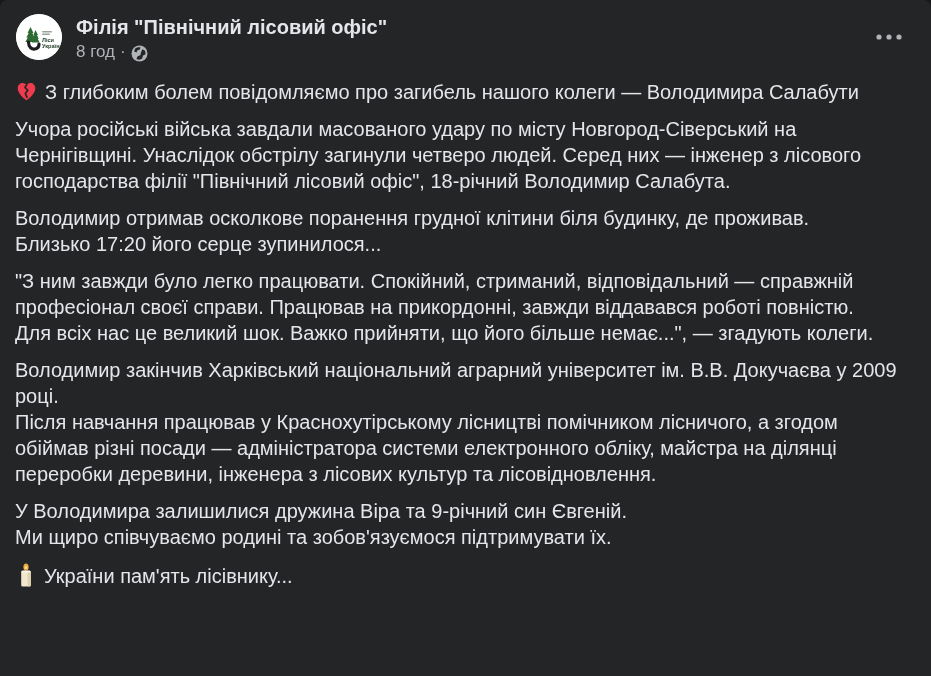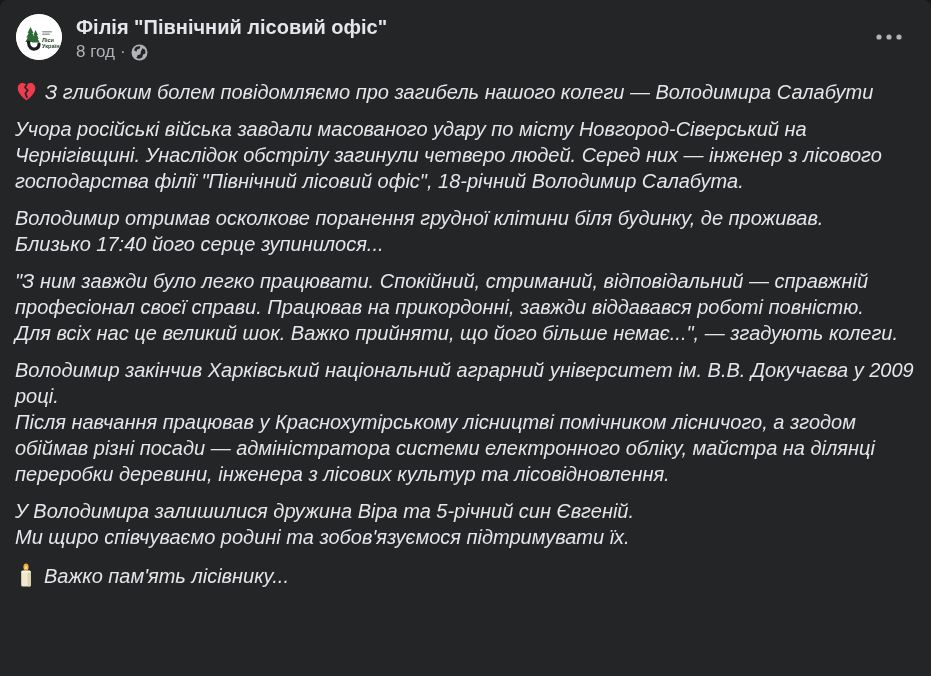--- a/index.html
+++ b/index.html
@@ -23,40 +23,39 @@
     background:#ffffff;flex:0 0 auto;
     display:flex;align-items:center;justify-content:center;
     cursor:pointer;overflow:hidden;
   }
   .header-info{margin-left:14px;padding-top:1px;}
   .page-name{
     font-size:20px;font-weight:700;color:#e4e6eb;
     line-height:24px;cursor:pointer;
   }
   .meta{
-    margin-top:3px;display:flex;align-items:center;
+    margin-top:3px;display:flex;align-items:flex-end;
     font-size:17px;color:#b0b3b8;line-height:20px;
   }
   .meta .ts{cursor:pointer;}
   .meta .dot{margin:0 5px;}
   .meta .globe{display:inline-flex;align-items:center;}
   .more-btn{
     position:absolute;top:19px;right:24px;
     width:36px;height:36px;border-radius:50%;
     display:flex;align-items:center;justify-content:center;
     cursor:pointer;
   }
   .body{padding:0 15px;}
   .body p{
     margin:11px 0;
     font-size:20px;line-height:26px;
     color:#e4e6eb;
     white-space:pre-line;
     overflow-wrap:break-word;
-    font-style:italic;
   }
   .body p:first-child{margin-top:17px;}
   .emoji{
     display:inline-block;vertical-align:-4px;margin-right:7px;
     line-height:0;
   }
 </style>
 </head>
 <body>
 
@@ -111,36 +110,36 @@
   <div class="body">
 
     <p><span class="emoji"><svg width="23" height="23" viewBox="0 0 24 24">
             <path d="M12 21.2 C12 21.2 2.8 15.2 2.8 8.6 C2.8 5.1 5.3 3 7.9 3 C9.9 3 11.3 4.1 12 5.3 C12.7 4.1 14.1 3 16.1 3 C18.7 3 21.2 5.1 21.2 8.6 C21.2 15.2 12 21.2 12 21.2 Z" fill="#ee3b4e"></path>
             <path d="M12.6 4.4 L10.4 7.8 L13.4 10.8 L10.8 14.2 L12.8 18.6" fill="none" stroke="#242526" stroke-width="1.7" stroke-linejoin="round"></path>
           </svg></span><span>З глибоким болем повідомляємо про загибель нашого колеги — Володимира Салабути</span></p>
 
     <p><span>Учора російські війська завдали масованого удару по місту Новгород-Сіверський на Чернігівщині. Унаслідок обстрілу загинули четверо людей. Серед них — інженер з лісового господарства філії "Північний лісовий офіс", 18-річний Володимир Салабута.</span></p>
 
     <p><span>Володимир отримав осколкове поранення грудної клітини біля будинку, де проживав.
-Близько 17:40 його серце зупинилося...</span></p>
+Близько 17:20 його серце зупинилося...</span></p>
 
 
     <p><span>"З ним завжди було легко працювати. Спокійний, стриманий, відповідальний — справжній професіонал своєї справи. Працював на прикордонні, завжди віддавався роботі повністю.
 Для всіх нас це великий шок. Важко прийняти, що його більше немає...", — згадують колеги.</span></p>
 
     <p><span>Володимир закінчив Харківський національний аграрний університет ім. В.В. Докучаєва у 2009 році.
 Після навчання працював у Краснохутірському лісництві помічником лісничого, а згодом обіймав різні посади — адміністратора системи електронного обліку, майстра на ділянці переробки деревини, інженера з лісових культур та лісовідновлення.</span></p>
 
-    <p><span>У Володимира залишилися дружина Віра та 5-річний син Євгеній.
+    <p><span>У Володимира залишилися дружина Віра та 9-річний син Євгеній.
 Ми щиро співчуваємо родині та зобов'язуємося підтримувати їх.</span></p>
 
     <p><span class="emoji"><svg width="22" height="26" viewBox="0 0 22 26">
             <ellipse cx="11" cy="6" rx="2.6" ry="3.6" fill="#f6a83b"></ellipse>
             <ellipse cx="11" cy="6.8" rx="1.3" ry="1.9" fill="#fde289"></ellipse>
             <rect x="10.6" y="8.2" width="0.9" height="2" fill="#5b4a2f"></rect>
             <rect x="6.2" y="10" width="9.6" height="15.5" rx="1.6" fill="#f2e8cf"></rect>
             <rect x="12.6" y="10" width="3.2" height="15.5" rx="1.6" fill="#e0d3b0"></rect>
             <ellipse cx="11" cy="10.6" rx="4.8" ry="1.4" fill="#faf3e0"></ellipse>
-          </svg></span><span>Важко пам'ять лісівнику...</span></p>
+          </svg></span><span>України пам'ять лісівнику...</span></p>
 
   </div>
 
 </div>
 
 </body></html>

